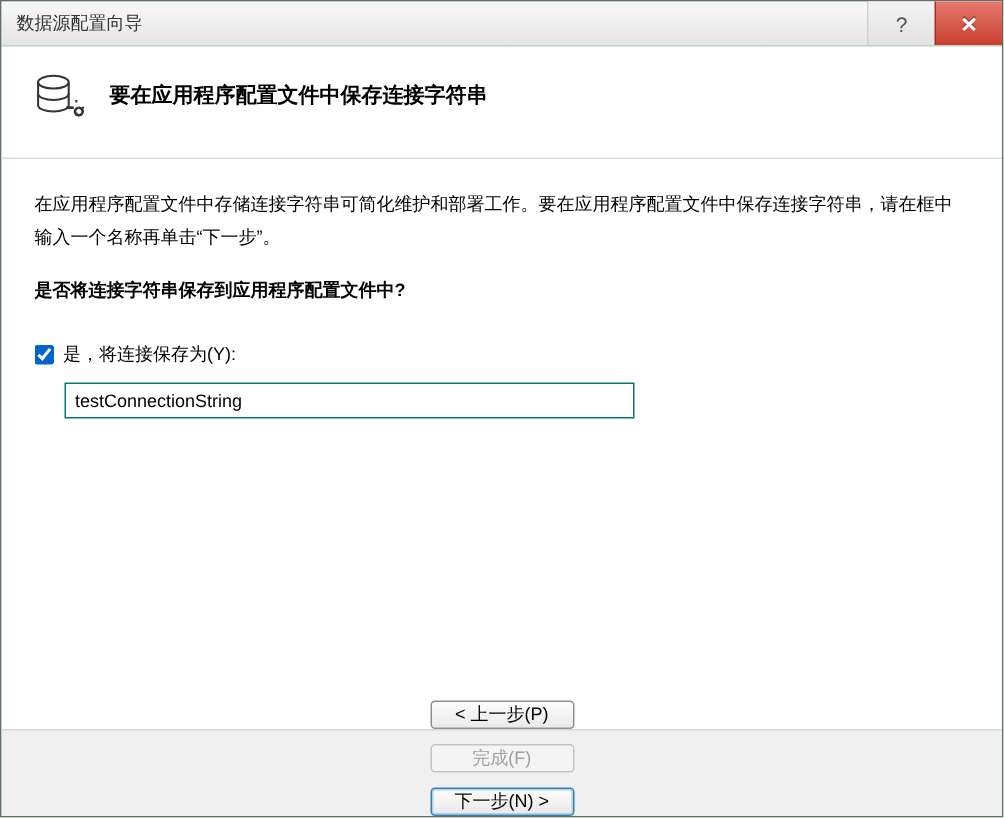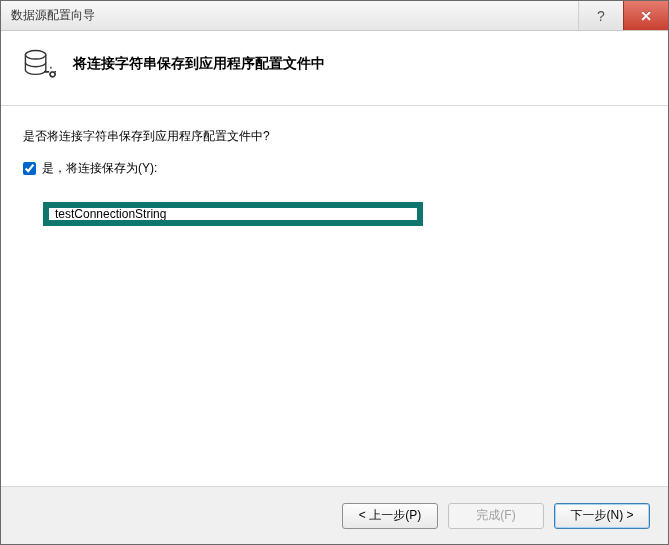--- a/index.html
+++ b/index.html
@@ -90,55 +90,56 @@
     flex: 1;
     padding: 20px 22px 10px 22px;
     background: #fff;
     color: #000;
     line-height: 1.8;
   }
   .content .desc {
     margin-bottom: 14px;
   }
   .content .question {
-    font-weight: normal;
-    margin-bottom: 10px;
+    font-weight: bold;
+    margin-bottom: 21px;
   }
   .check-row {
     display: flex;
     align-items: center;
     gap: 6px;
-    margin-bottom: 23px;
+    margin-bottom: 8px;
   }
   .check-row input[type="checkbox"] {
     margin: 0;
     accent-color: #0066cc;
   }
   .name-input-wrap {
     padding-left: 20px;
   }
   .name-input {
     width: 380px;
     height: 24px;
-    border: 6px solid #0f766e;
+    border: 1px solid #0f766e;
     background: #fff;
     padding: 2px 6px;
     font-family: Tahoma, sans-serif;
     font-size: 12px;
     outline: none;
   }
   .footer {
     height: 58px;
     background: #f0f0f0;
     border-top: 1px solid #d9d9d9;
     display: flex;
     align-items: center;
     justify-content: flex-end;
     gap: 10px;
     padding: 0 18px;
+    flex-direction: column;
   }
   .btn {
     min-width: 96px;
     height: 26px;
     border: 1px solid #8e8f8f;
     background: linear-gradient(to bottom, #fdfdfd, #e9e9e9);
     border-radius: 3px;
     font-size: 12px;
     color: #000;
     cursor: pointer;
@@ -180,24 +181,25 @@
     <div class="icon-wrap">
       <svg viewBox="0 0 40 40">
         <ellipse cx="16" cy="8" rx="12" ry="5" fill="none" stroke="#333" stroke-width="1.6"></ellipse>
         <path d="M4 8 V26 a12 5 0 0 0 24 0 V8" fill="none" stroke="#333" stroke-width="1.6"></path>
         <path d="M4 17 a12 5 0 0 0 24 0" fill="none" stroke="#333" stroke-width="1.6"></path>
         <path d="M26 28 h6" stroke="#333" stroke-width="2" fill="none"></path>
         <path d="M36 28 a3 3 0 1 1 -0.1 0" fill="none" stroke="#333" stroke-width="2"></path>
         <path d="M34 24 L34 22 M34 34 L34 32 M30 28 L28 28 M40 28 L38.2 28" stroke="#333" stroke-width="1.6"></path>
       </svg>
     </div>
-    <div class="heading">将连接字符串保存到应用程序配置文件中</div>
+    <div class="heading">要在应用程序配置文件中保存连接字符串</div>
   </div>
 
   <div class="content">
+    <div class="desc">在应用程序配置文件中存储连接字符串可简化维护和部署工作。要在应用程序配置文件中保存连接字符串，请在框中输入一个名称再单击“下一步”。</div>
     <div class="question">是否将连接字符串保存到应用程序配置文件中?</div>
     <label class="check-row">
       <input type="checkbox" checked="" style="">
       <span>是，将连接保存为(Y):</span>
     </label>
     <div class="name-input-wrap">
       <input type="text" class="name-input" value="testConnectionString" style="">
     </div>
   </div>
 

